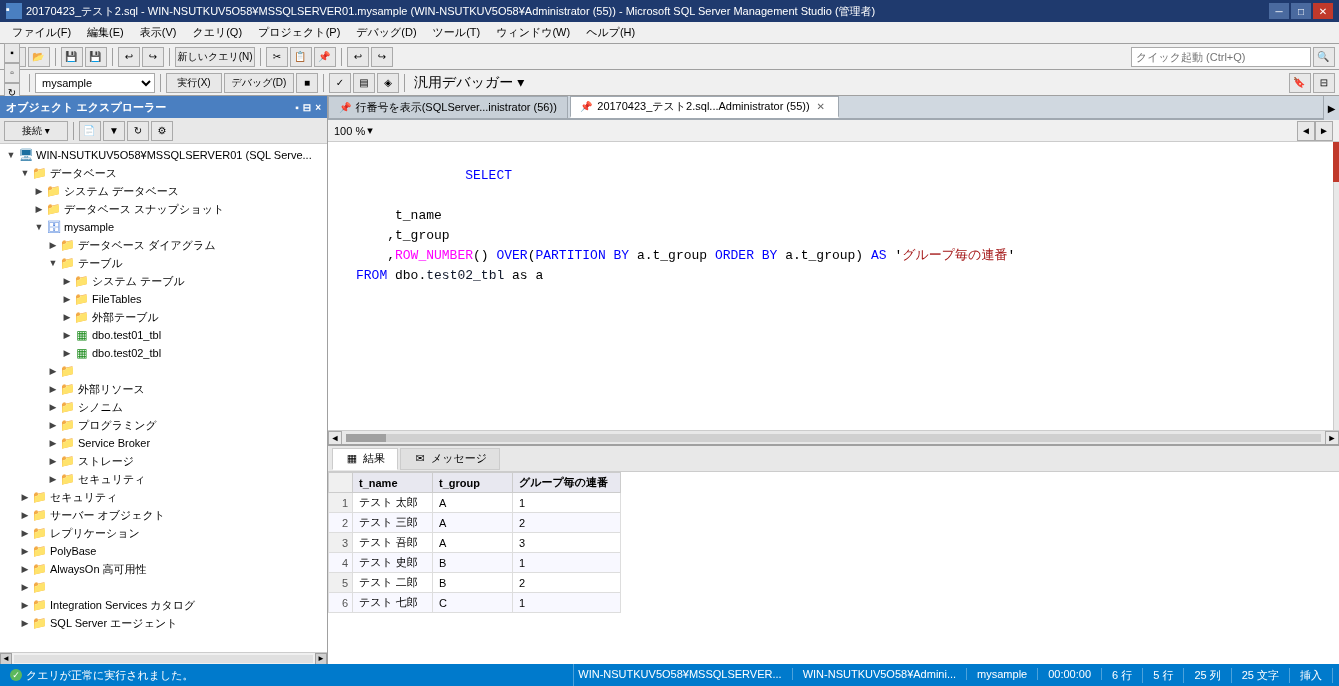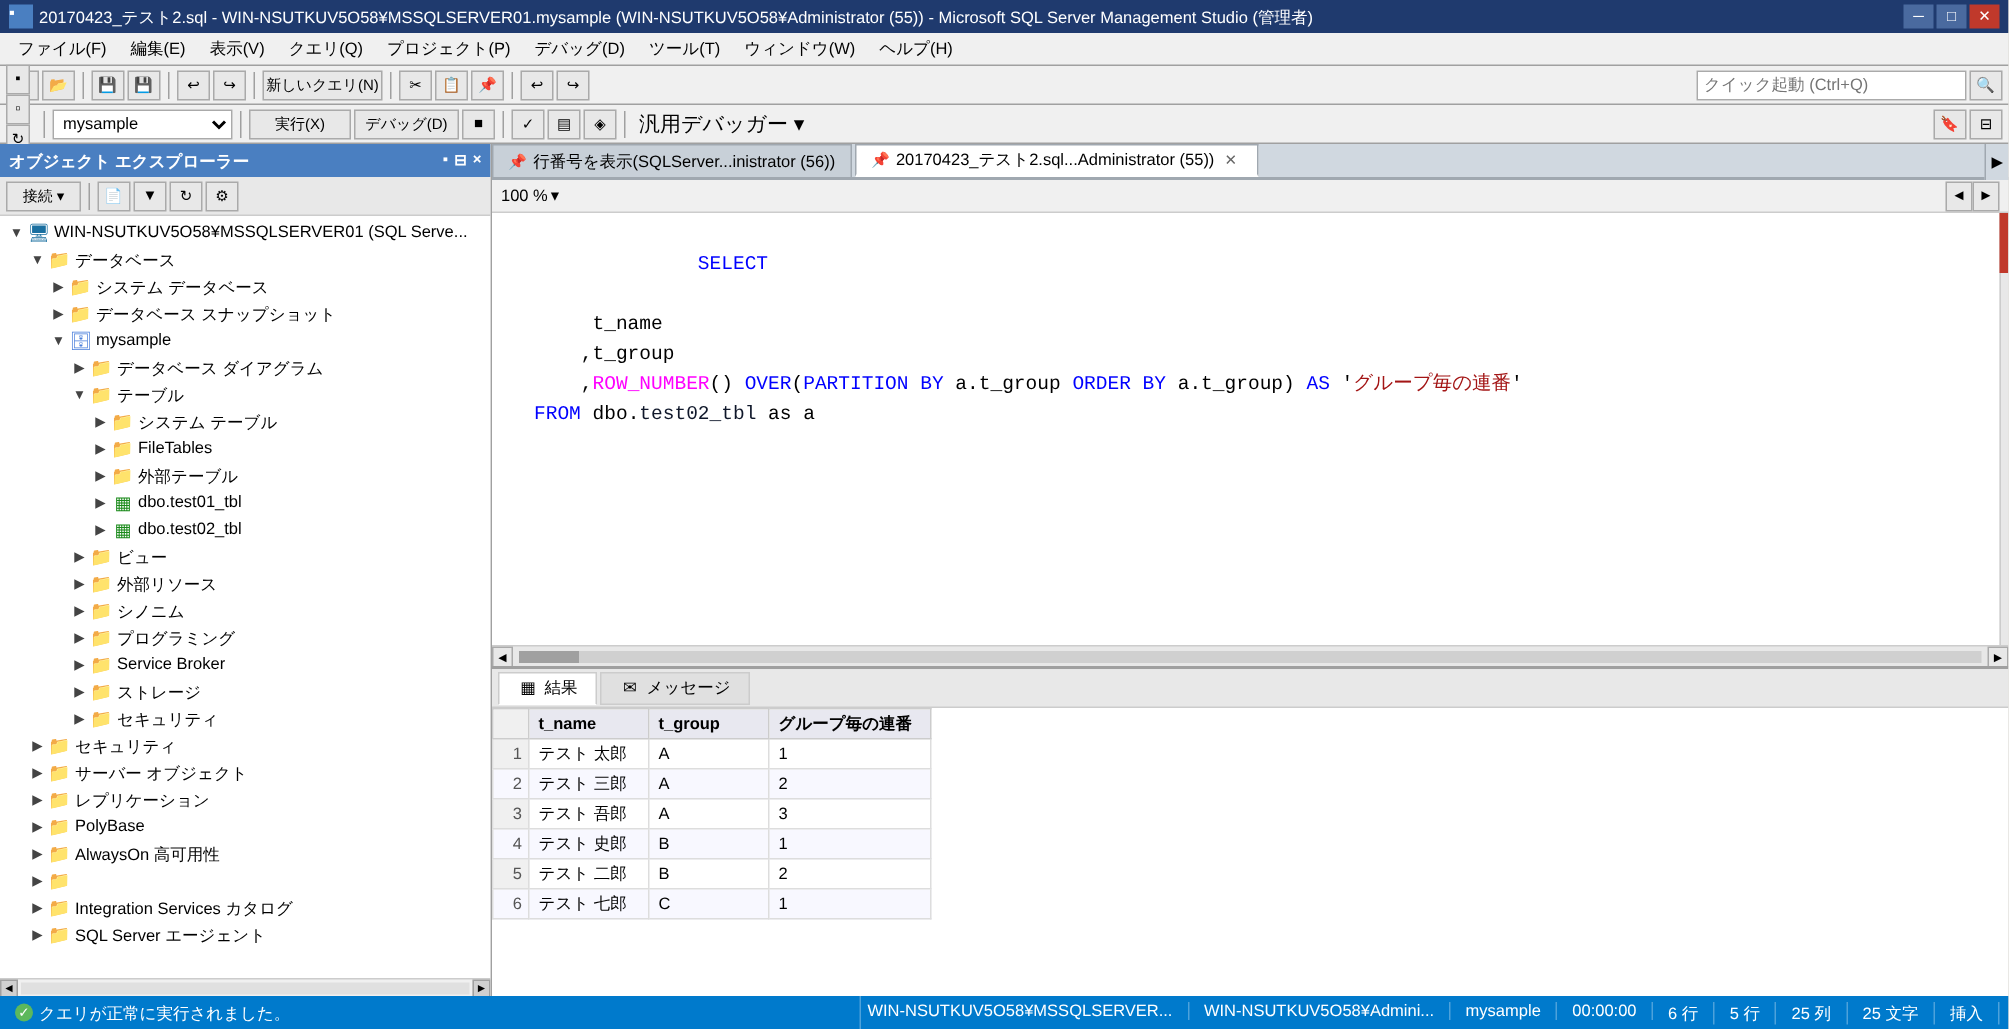--- a/index.html
+++ b/index.html
@@ -581,21 +581,21 @@
     <button class="tb-btn" style="width:16px;">▪</button>
     <button class="tb-btn" style="width:16px;">▫</button>
     <button class="tb-btn" style="width:16px;">↻</button>
     <button class="tb-btn" style="width:16px;">⚙</button>
   </div>
   <div class="tb-separator"></div>
   <select class="db-selector">
     <option>mysample</option>
   </select>
   <div class="tb-separator"></div>
-  <button class="tb-btn" style="width:68px;font-size:10px;">実行(X)</button>
+  <button class="tb-btn" style="width:56px;font-size:10px;">実行(X)</button>
   <button class="tb-btn" style="width:70px;font-size:10px;">デバッグ(D)</button>
   <button class="tb-btn">■</button>
   <div class="tb-separator"></div>
   <button class="tb-btn">✓</button>
   <button class="tb-btn">▤</button>
   <button class="tb-btn">◈</button>
   <div class="tb-separator"></div>
   <span style="font-size:14px;padding:0 4px;">汎用デバッガー ▾</span>
   <div style="flex:1;"></div>
   <button class="tb-btn">🔖</button>
@@ -607,21 +607,21 @@
   <div id="object-explorer">
     <div id="oe-header">
       <span class="oe-title">オブジェクト エクスプローラー</span>
       <div class="oe-controls">
         <span style="cursor:pointer;">▪</span>
         <span style="cursor:pointer;">⊟</span>
         <span style="cursor:pointer;">×</span>
       </div>
     </div>
     <div id="oe-toolbar">
-      <button class="tb-btn" style="width:50px;font-size:10px;">接続 ▾</button>
+      <button class="tb-btn" style="width:64px;font-size:10px;">接続 ▾</button>
       <div class="tb-separator"></div>
       <button class="tb-btn">📄</button>
       <button class="tb-btn">▼</button>
       <button class="tb-btn">↻</button>
       <button class="tb-btn">⚙</button>
     </div>
     <div id="oe-tree">
 
       <div class="tree-node">
         <span class="tree-indent" style="width:4px;"></span>
@@ -704,21 +704,20 @@
         <span class="tree-indent" style="width:60px;"></span>
         <span class="tree-expander">▶</span>
         <span class="tree-icon icon-table">▦</span>
         <span class="tree-label">dbo.test02_tbl</span>
       </div>
 
       <div class="tree-node">
         <span class="tree-indent" style="width:46px;"></span>
         <span class="tree-expander">▶</span>
         <span class="tree-icon icon-folder">📁</span>
-        <span class="tree-label">ビュー</span>
       </div>
 
       <div class="tree-node">
         <span class="tree-indent" style="width:46px;"></span>
         <span class="tree-expander">▶</span>
         <span class="tree-icon icon-folder">📁</span>
         <span class="tree-label">外部リソース</span>
       </div>
 
       <div class="tree-node">

